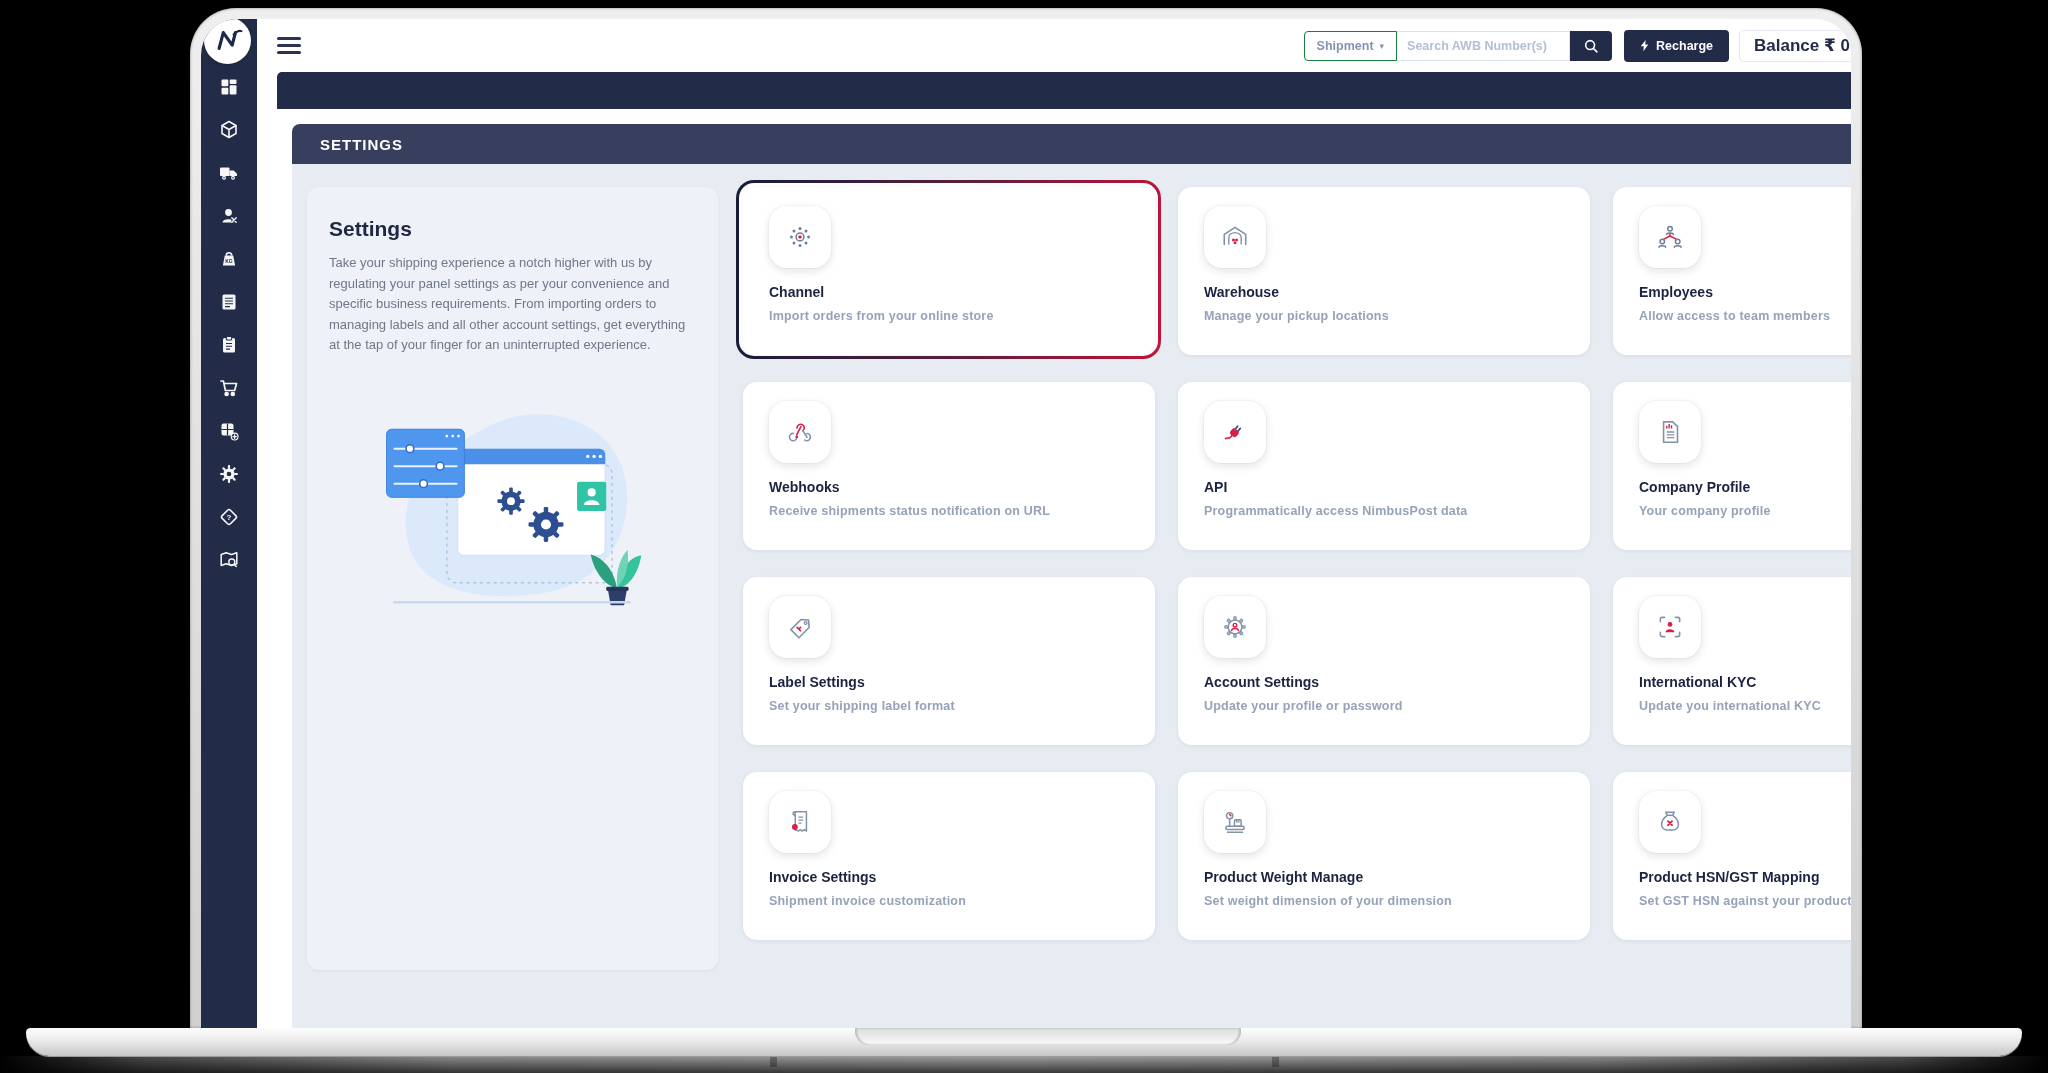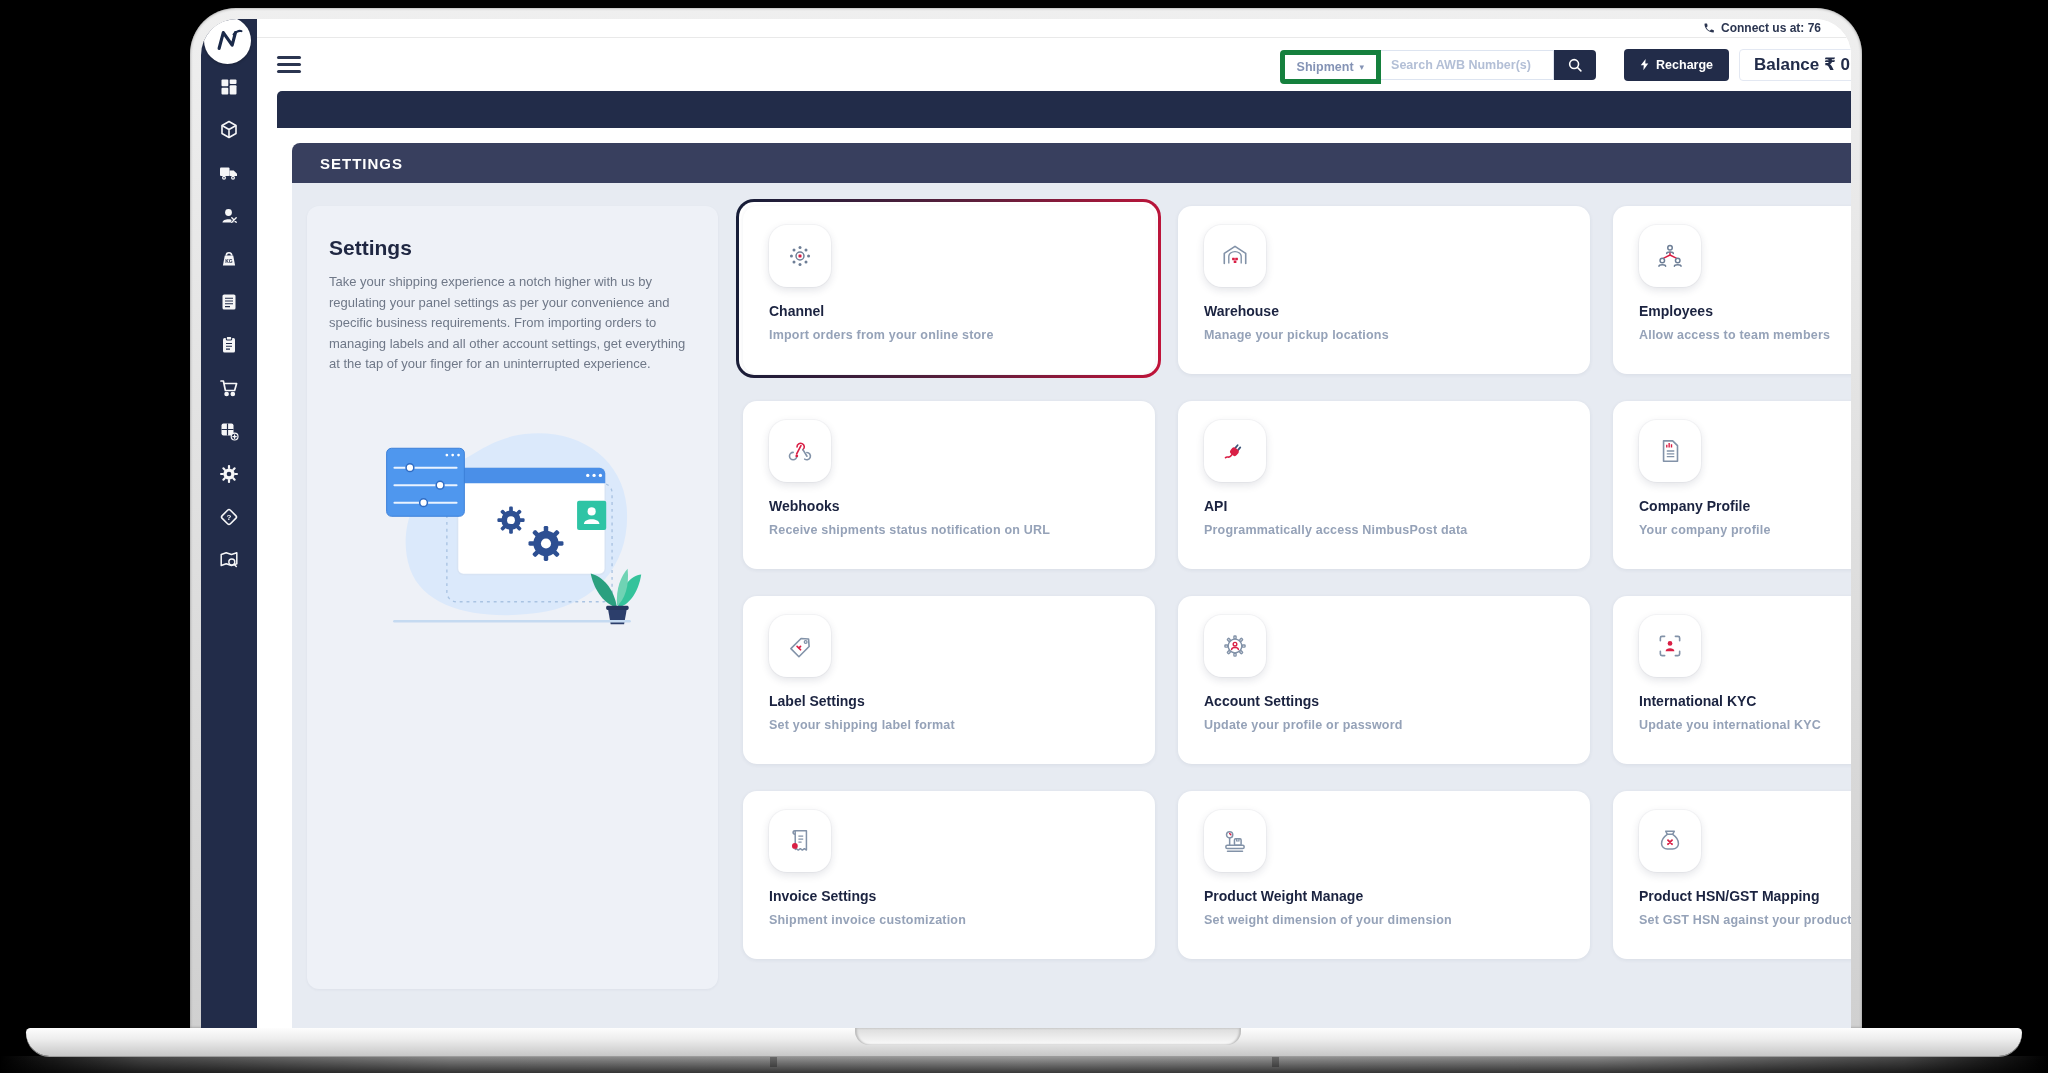--- a/index.html
+++ b/index.html
@@ -39,29 +39,29 @@
   .main{flex:1;display:flex;flex-direction:column;background:#fff;overflow:hidden;min-width:0;}
   .connect-strip{height:18px;flex:0 0 18px;border-bottom:1px solid #e9e9e9;display:flex;
     align-items:center;justify-content:flex-end;padding-right:30px;gap:6px;
     color:#2b3550;font-size:12px;font-weight:bold;}
   .connect-strip svg{width:12px;height:12px;}
   .app-header{height:53px;flex:0 0 53px;display:flex;align-items:center;padding-left:20px;}
   .hamburger{width:24px;height:17px;display:flex;flex-direction:column;justify-content:space-between;cursor:pointer;}
   .hamburger span{display:block;height:3px;border-radius:2px;background:#2b3550;}
   .header-controls{margin-left:auto;display:flex;align-items:center;margin-right:-14px;}
   .ship-group{display:flex;align-items:stretch;height:30px;}
-  .shipment-dd{display:flex;align-items:center;gap:6px;padding:12px 12px;border:5px solid #15803d;
+  .shipment-dd{display:flex;align-items:center;gap:6px;padding:12px 12px;border:1px solid #15803d;
     border-radius:4px 0 0 4px;color:#8493b5;font-size:12.5px;font-weight:bold;background:#fff;cursor:pointer;}
   .caret{font-size:9px;color:#8493b5;}
   .awb-input{width:152px;border:1px solid #dde4f0;border-left:none;padding:0 10px;font-size:12.5px;
     color:#55607a;outline:none;font-family:inherit;}
   .awb-input::placeholder{color:#b3bfd6;font-weight:bold;}
   .search-btn{width:42px;border:none;background:#222c49;border-radius:0 4px 4px 0;cursor:pointer;
     display:flex;align-items:center;justify-content:center;}
-  .recharge-btn{margin-left:28px;height:32px;background:#222c49;color:#fff;border:none;border-radius:4px;
+  .recharge-btn{margin-left:12px;height:32px;background:#222c49;color:#fff;border:none;border-radius:4px;
     font-size:12.5px;font-weight:bold;display:flex;align-items:center;gap:7px;padding:0 16px;cursor:pointer;font-family:inherit;}
   .balance-btn{height:32px;background:#fff;color:#222c49;border:1px solid #e3e8f2;border-radius:4px;
     margin-left:10px;font-size:17px;font-weight:bold;display:flex;align-items:center;padding:0 14px;cursor:pointer;font-family:inherit;white-space:nowrap;}
   .navband{height:37px;flex:0 0 37px;margin-left:20px;background:#222c49;border-radius:5px 0 0 0;}
   .white-gap{height:15px;flex:0 0 15px;background:#fff;}
   .settings-bar{height:40px;flex:0 0 40px;margin-left:35px;background:#383f5e;border-radius:8px 0 0 0;
     display:flex;align-items:center;padding-left:28px;color:#fff;font-size:15px;font-weight:bold;letter-spacing:1px;}
   .content{flex:1;margin-left:35px;background:#e7ebf2;display:flex;align-items:flex-start;
     padding:23px 0 0 15px;overflow:hidden;}
 
@@ -201,26 +201,20 @@
                 <path d="M3.2 5.5 l5-1.8 5.3 1.8 5.3-1.8 v11 l-5.3 1.8 -5.3-1.8 -5 1.8z" fill="none" stroke="#fff" stroke-width="1.5" stroke-linejoin="round"></path>
                 <circle cx="13.8" cy="13" r="3" fill="#222c49" stroke="#fff" stroke-width="1.4"></circle>
                 <path d="M16 15.2 l2.3 2.3" stroke="#fff" stroke-width="1.5" stroke-linecap="round"></path>
               </svg>
             </div>
           </nav>
       </aside>
 
       <div class="main">
 
-        <div class="connect-strip">
-          <svg viewBox="0 0 24 24">
-              <path fill="#2b3550" d="M6.6 10.8c1.5 3 3.9 5.4 6.9 6.9l2.3-2.3c.3-.3.7-.4 1.1-.2 1.2.4 2.5.6 3.8.6.6 0 1 .4 1 1V20c0 .6-.4 1-1 1C11.3 21 3 12.7 3 3.9c0-.6.4-1 1-1h3.5c.6 0 1 .4 1 1 0 1.3.2 2.6.6 3.8.1.4 0 .8-.2 1.1l-2.3 2z"></path>
-            </svg>
-          <span>Connect us at: 76</span>
-        </div>
 
         <div class="app-header">
           <div class="hamburger">
             <span></span>
               <span></span>
               <span></span>
           </div>
           <div class="header-controls">
             <div class="ship-group">
               <div class="shipment-dd">

